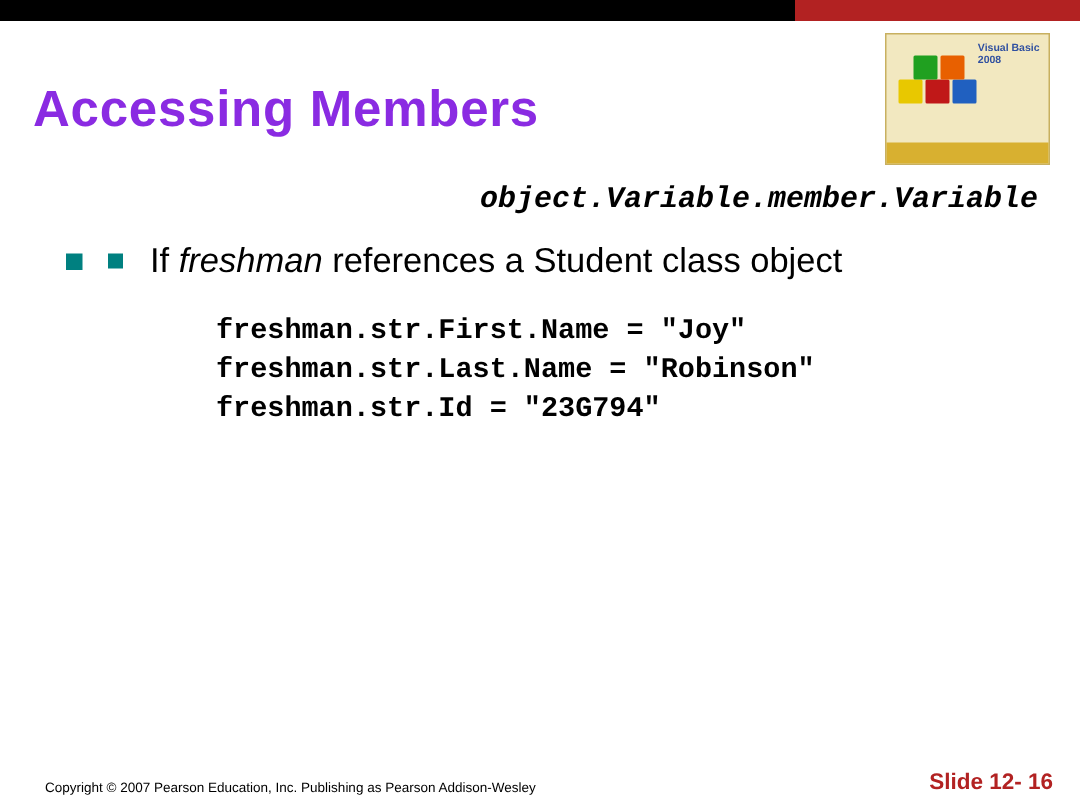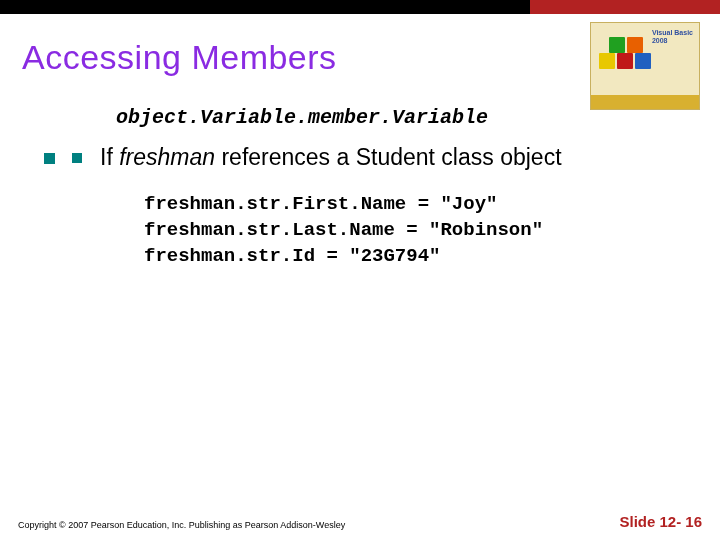--- a/index.html
+++ b/index.html
@@ -9,32 +9,32 @@
   .book-img { position: absolute; top: 22px; right: 20px; width: 110px; height: 88px; background: #f2e8c0; border: 1px solid #c8b060; }
   .book-img .blocks { position: absolute; left: 8px; top: 10px; width: 50px; height: 40px; }
   .book-img .blk { position: absolute; width: 16px; height: 16px; border-radius: 1px; }
   .b1 { background:#e8c800; left:0; top:20px; }
   .b2 { background:#c01818; left:18px; top:20px; }
   .b3 { background:#2060c0; left:36px; top:20px; }
   .b4 { background:#20a020; left:10px; top:4px; }
   .b5 { background:#e86000; left:28px; top:4px; }
   .book-img .vb { position: absolute; right: 6px; top: 6px; font-size: 7px; color:#3050a0; font-weight:bold; line-height:1.1; text-align:left;}
   .book-img .bar { position: absolute; bottom:0; left:0; right:0; height:14px; background:#d8b030;}
-  .slide-title { font-size: 34px; color: #8a2be2; padding: 24px 0 0 22px; font-weight: normal; letter-spacing: 0.5px; }
+  .slide-title { font-size: 34px; color: #8a2be2; padding: 40px 0 0 22px; font-weight: bold; letter-spacing: 0.5px; }
   .content { padding: 22px 28px 0 44px; font-size: 23px; color: #000; line-height: 1.28; }
   ul.lvl1 { list-style: none; }
   ul.lvl1 > li { position: relative; padding-left: 28px; margin-bottom: 16px; }
   ul.lvl1 > li::before { content: ""; position: absolute; left: 0; top: 10px; width: 11px; height: 11px; background: #008080; }
   ul.lvl2 { list-style: none; margin-top: 6px; }
   ul.lvl2 > li { position: relative; padding-left: 28px; margin-bottom: 6px; }
   ul.lvl2 > li::before { content: ""; position: absolute; left: 0; top: 10px; width: 10px; height: 10px; background: #008080; }
-  .codeblock { font-family: "Courier New", monospace; font-weight: bold; font-style: italic; font-size: 20px; padding: 6px 0 6px 72px; line-height: 1.3; }
+  .codeblock { font-family: "Courier New", monospace; font-weight: bold; font-style: italic; font-size: 20px; padding: 6px 0 6px 72px; line-height: 1.3; text-align: right; }
   .codeblock2 { font-family: "Courier New", monospace; font-weight: bold; font-size: 19px; padding: 4px 0 0 100px; line-height: 1.35; }
   .ital { font-style: italic; }
-  .footer { position: absolute; bottom: 10px; left: 18px; right: 18px; display: flex; justify-content: space-between; align-items: flex-end; }
+  .footer { position: absolute; bottom: 10px; left: 30px; right: 18px; display: flex; justify-content: space-between; align-items: flex-end; }
   .copyright { font-size: 9px; color: #000; }
   .slidenum { font-size: 15px; color: #b22222; font-weight: bold; margin-left: 43px; }
 </style>
 </head>
 <body>
 
 <div class="top-bar"></div>
 
 <div class="book-img">
   <div class="blocks">

